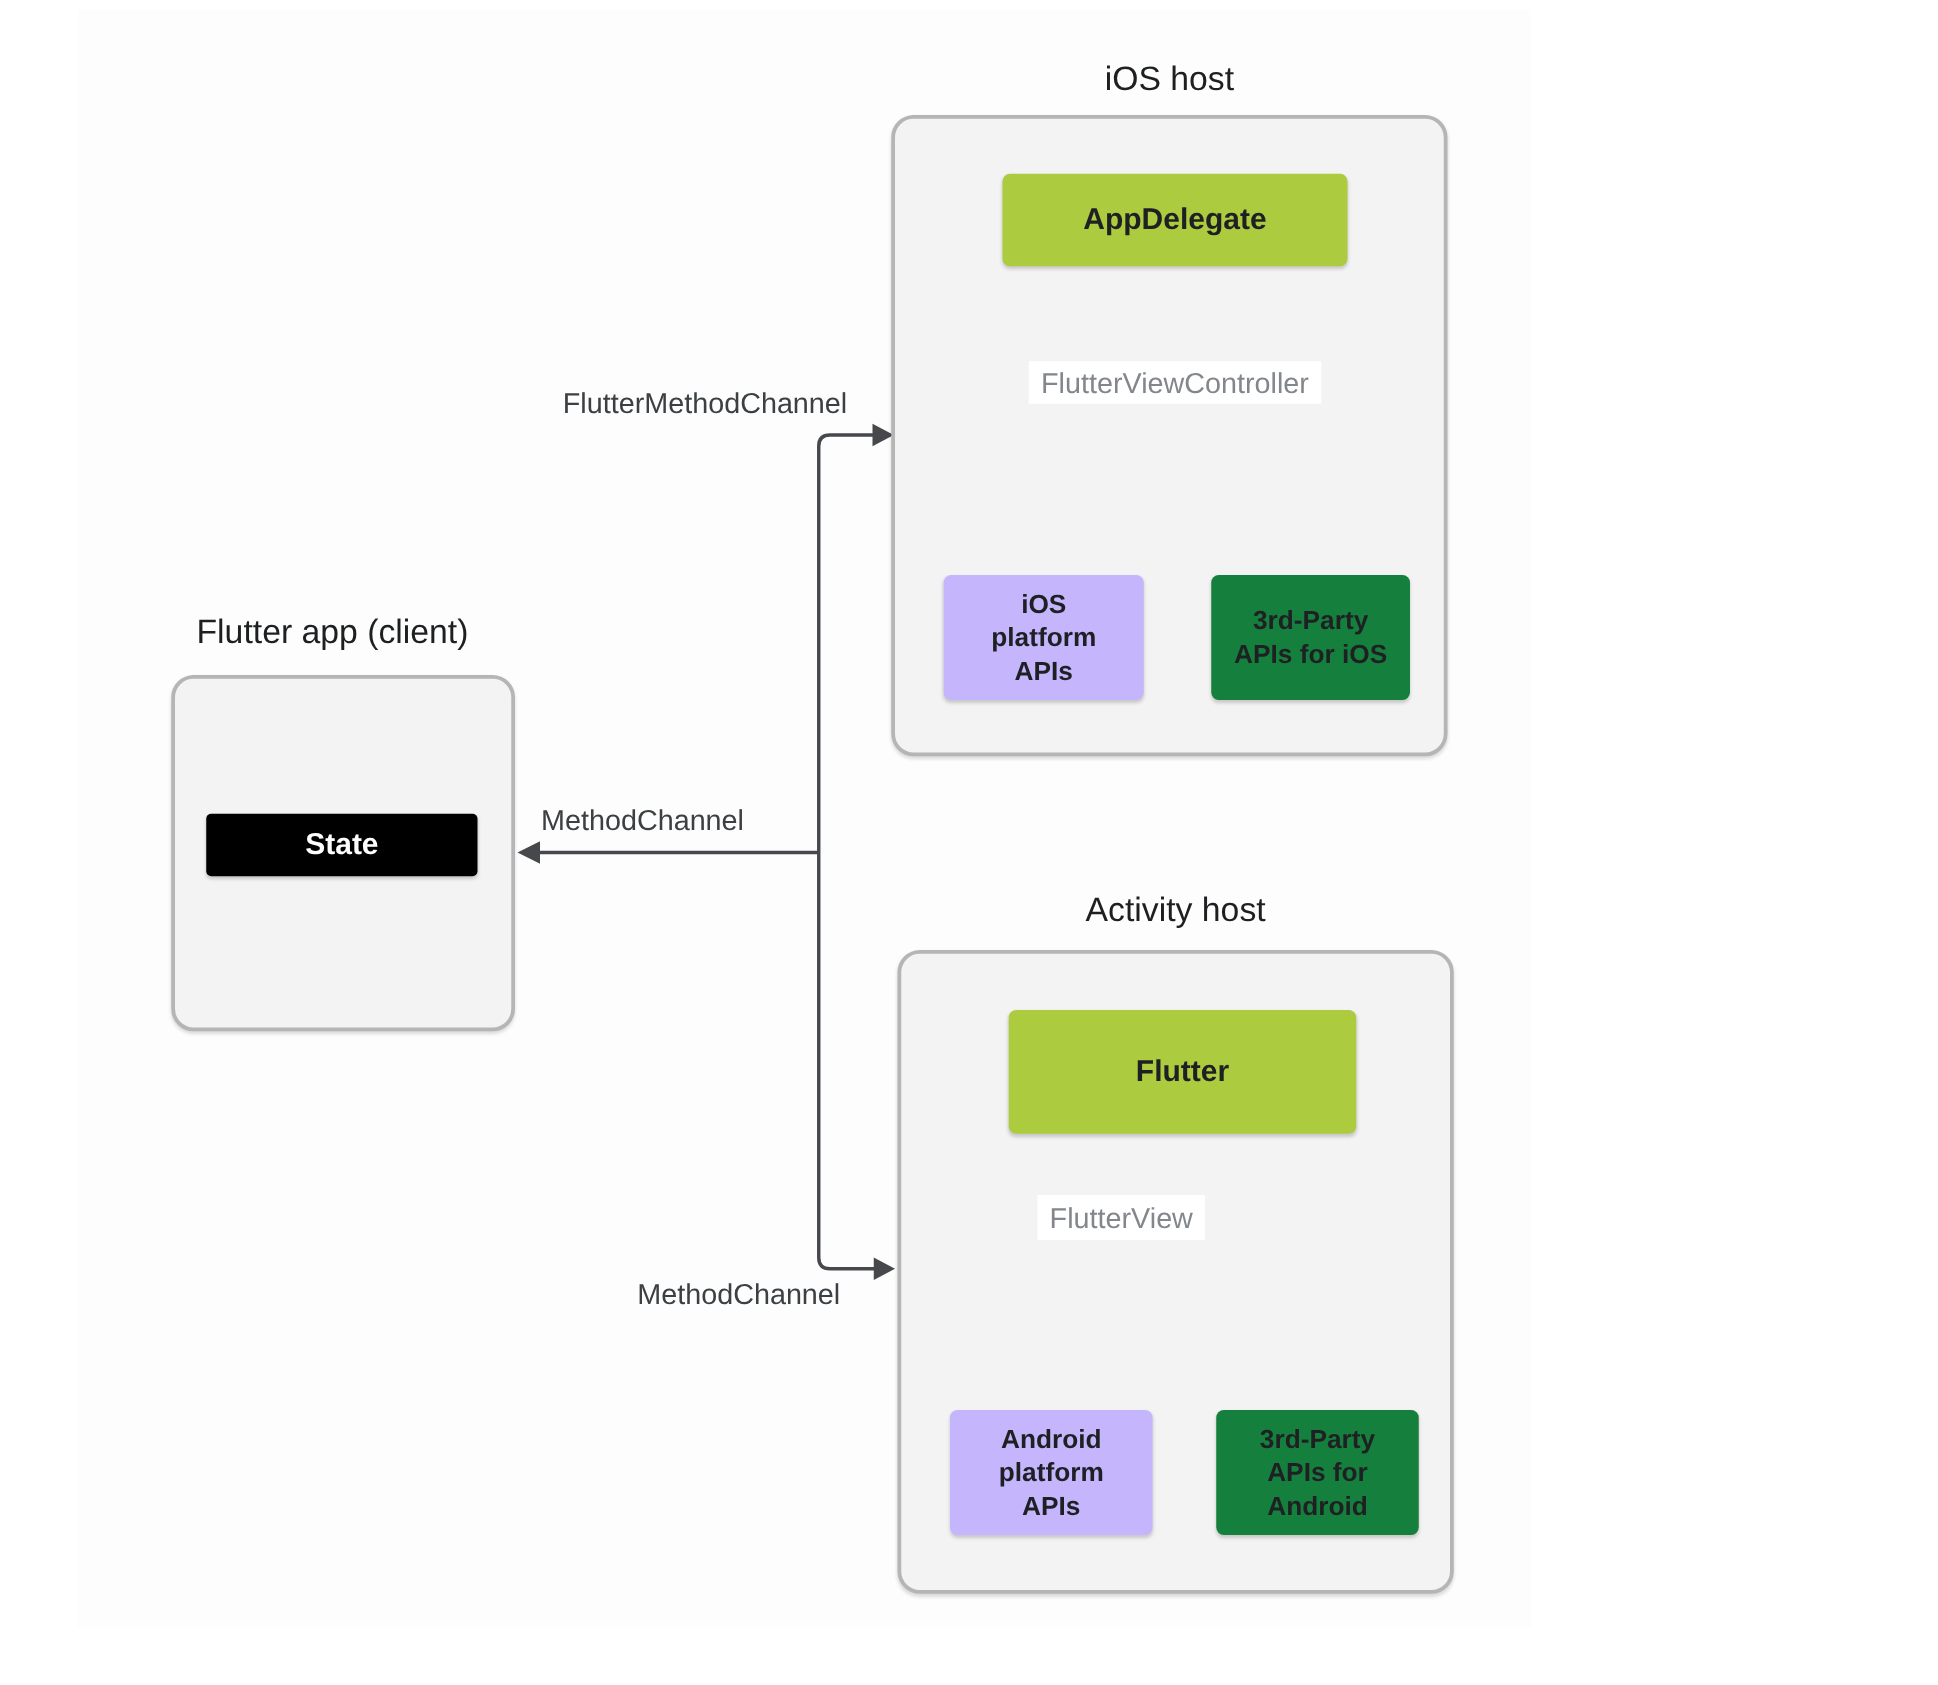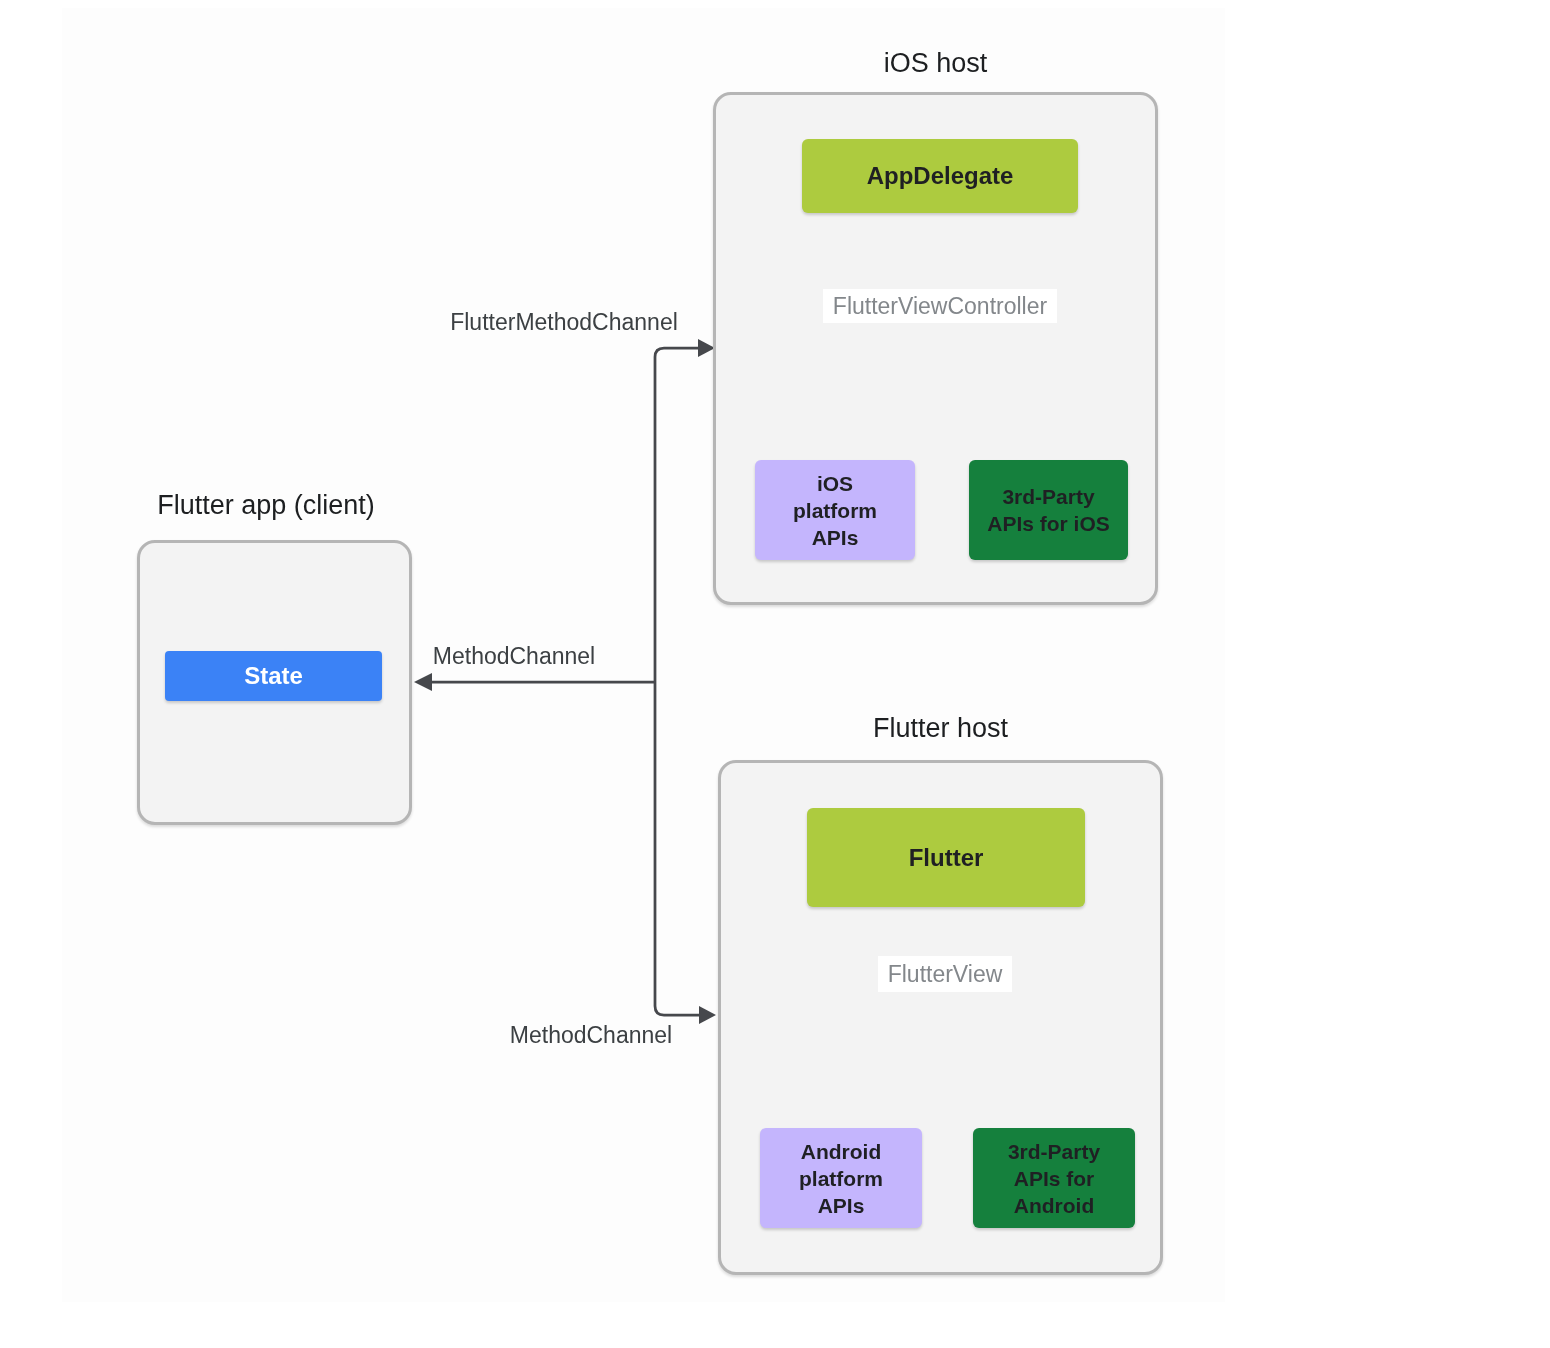--- a/index.html
+++ b/index.html
@@ -21,21 +21,21 @@
   .box{
     position:absolute;display:flex;align-items:center;justify-content:center;
     border-radius:6px;font-weight:bold;color:#1f2023;text-align:center;
     white-space:pre-line;box-shadow:0 2px 3px rgba(0,0,0,.18);
   }
   .box.big{font-size:24px;}
   .box.small{font-size:21px;line-height:27px;}
   .green{background:#adcb3f;}
   .orange{background:#c4b5fd;}
   .blue{background:#15803d;}
-  .purple{background:#3b82f6;color:#ffffff;font-size:24px;}
+  .purple{background:#000000;color:#ffffff;font-size:24px;}
   .gray-label{
     position:absolute;background:#ffffff;color:#83878b;font-size:23px;
     display:flex;align-items:center;justify-content:center;
   }
   .channel-label{
     position:absolute;color:#3c4043;font-size:23px;text-align:center;line-height:27px;
   }
 </style>
 </head>
 <body>
@@ -69,24 +69,24 @@
 <div class="box small orange" style="left:755px;top:460px;width:160px;height:100px;">iOS
 platform
 APIs</div>
 <div class="box small blue" style="left:969px;top:460px;width:159px;height:100px;">3rd-Party
 APIs for iOS</div>
 
 <div class="section-title" style="left:116px;top:489px;width:300px;">Flutter app (client)</div>
 <div class="container" style="left:137px;top:540px;width:275px;height:285px;"></div>
 <div class="box purple" style="left:165px;top:651px;width:217px;height:50px;border-radius:4px;">State</div>
 
-<div class="section-title" style="left:718px;top:712px;width:445px;">Flutter host</div>
+<div class="section-title" style="left:718px;top:712px;width:445px;">Activity host</div>
 <div class="container" style="left:718px;top:760px;width:445px;height:515px;"></div>
 <div class="box big green" style="left:807px;top:808px;width:278px;height:99px;">Flutter</div>
-<div class="gray-label" style="left:878px;top:956px;width:134px;height:36px;">FlutterView</div>
+<div class="gray-label" style="left:830px;top:956px;width:134px;height:36px;">FlutterView</div>
 <div class="box small orange" style="left:760px;top:1128px;width:162px;height:100px;">Android
 platform
 APIs</div>
 <div class="box small blue" style="left:973px;top:1128px;width:162px;height:100px;">3rd-Party
 APIs for
 Android</div>
 
 <div class="channel-label" style="left:434px;top:309px;width:260px;">FlutterMethodChannel</div>
 <div class="channel-label" style="left:424px;top:643px;width:180px;">MethodChannel</div>
 <div class="channel-label" style="left:500px;top:1022px;width:182px;">MethodChannel</div>

